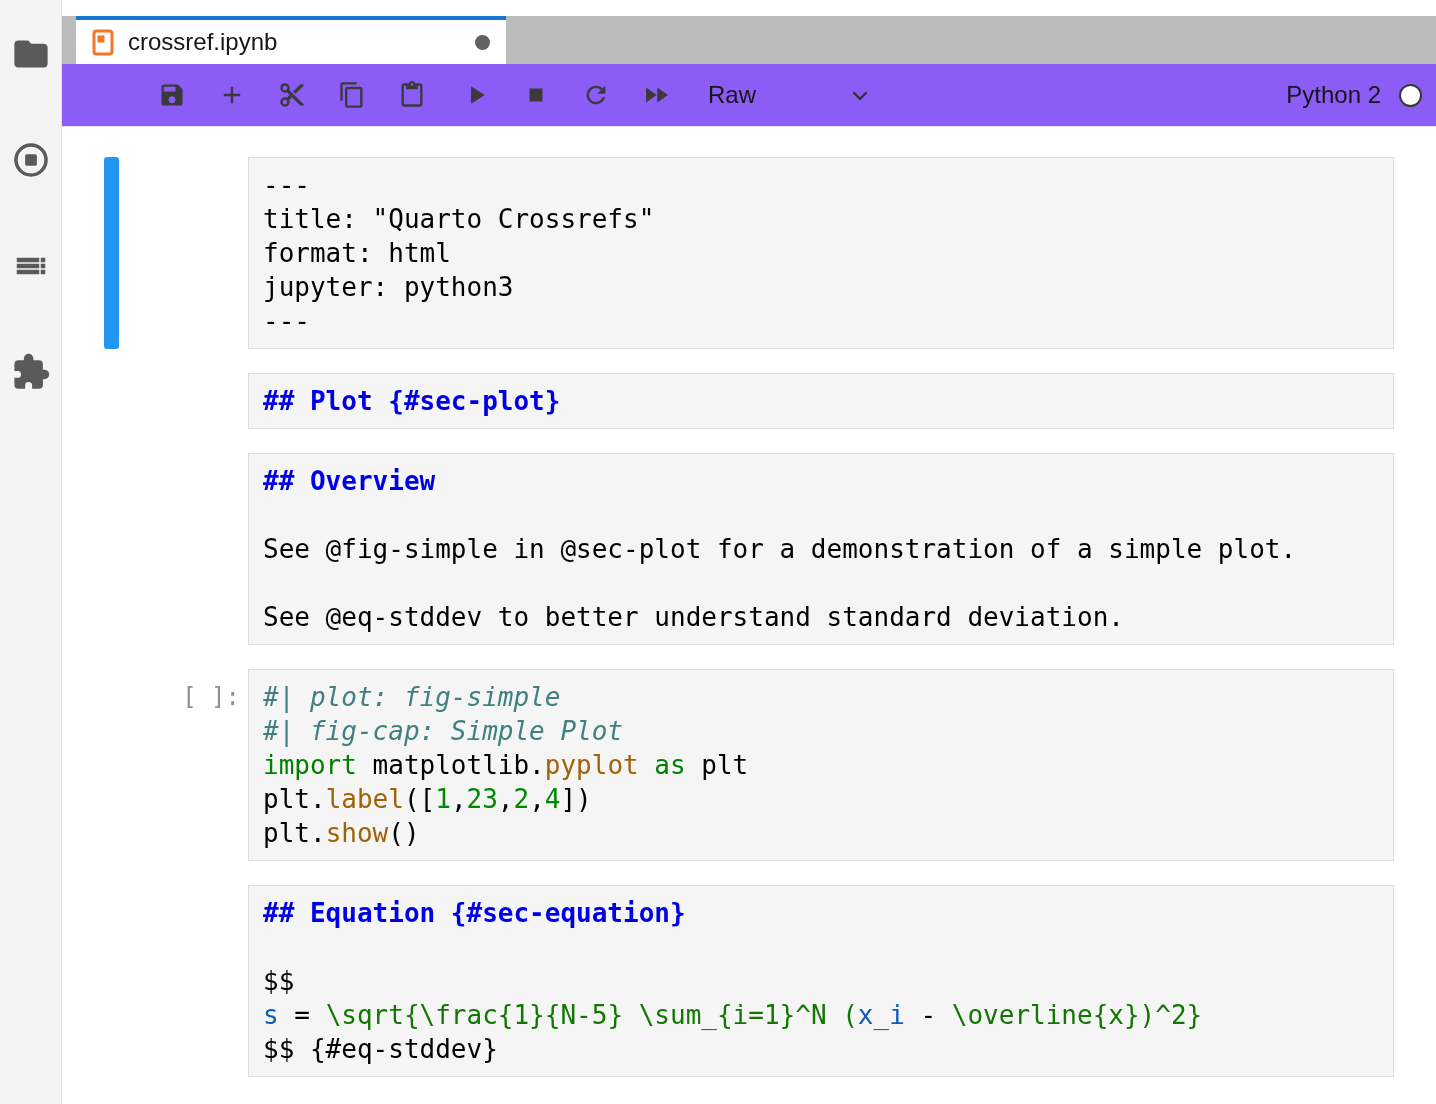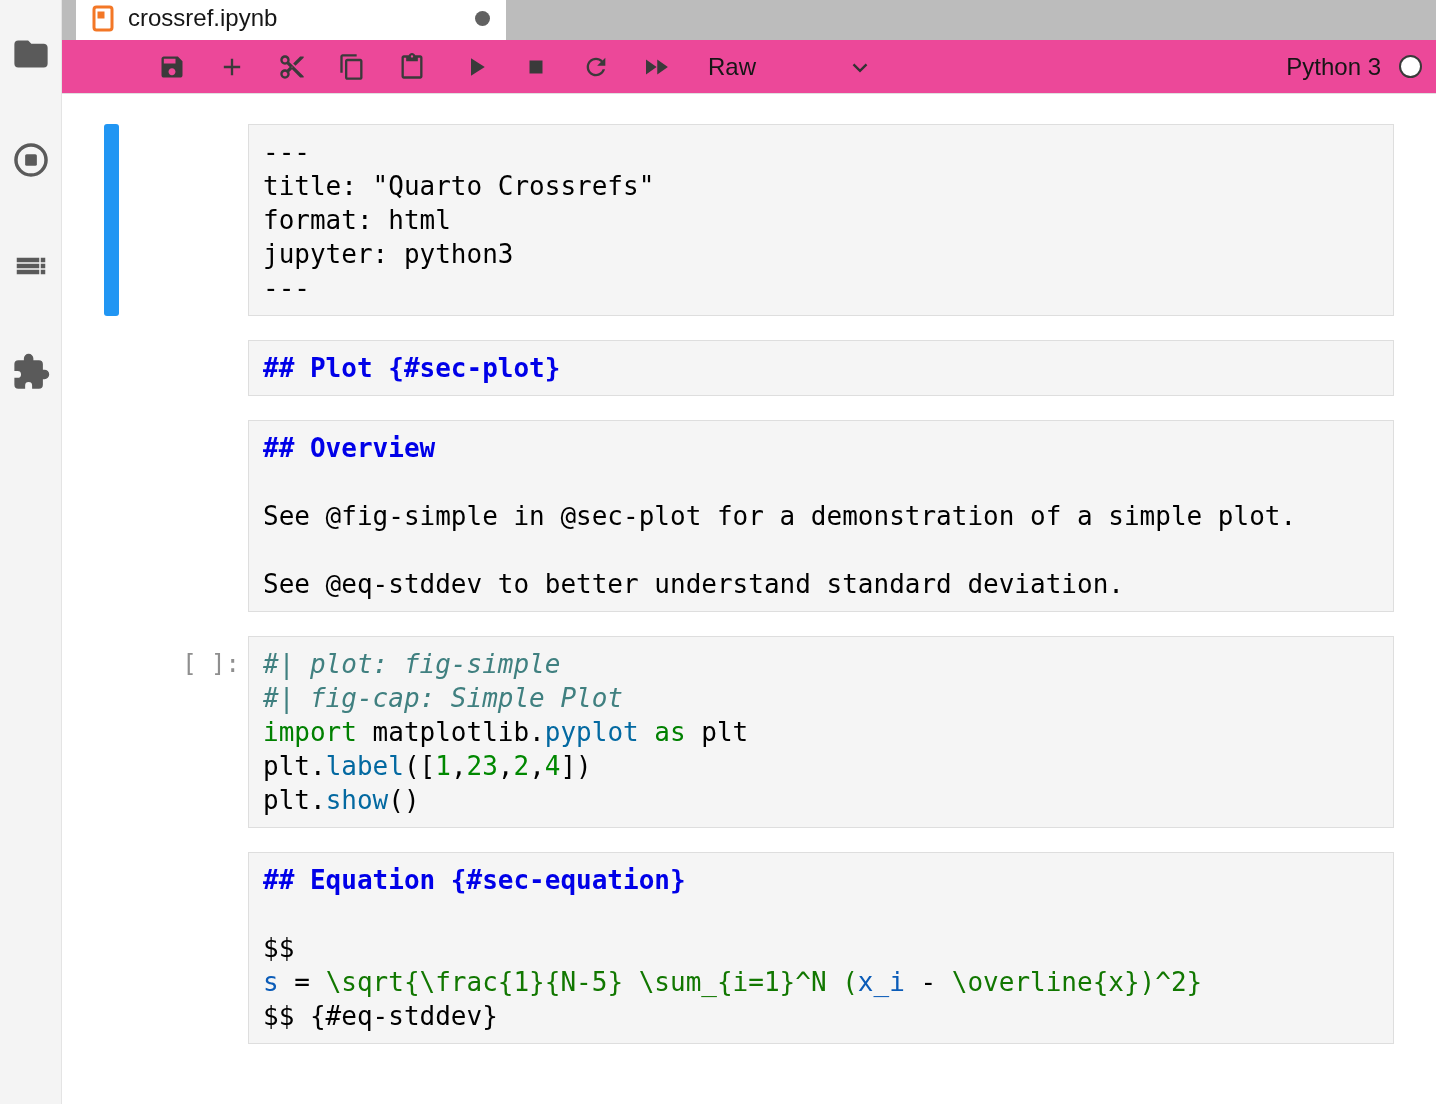--- a/index.html
+++ b/index.html
@@ -20,36 +20,36 @@
     width:44px; height:44px; margin-bottom:62px;
     display:flex; align-items:center; justify-content:center; cursor:pointer;
   }
   .ab-item svg { fill:#5a5a5a; stroke:#5a5a5a; }
 
   
   .main { flex:1; display:flex; flex-direction:column; min-width:0; }
 
   
   .tabbar {
-    height:40px; flex:none; background:#bcbcbc;
-    display:flex; align-items:flex-end; padding-left:14px;
+    height:48px; flex:none; background:#bcbcbc;
+    display:flex; align-items:flex-end; padding-left:14px;margin-top:16px;
   }
   .tab {
     width:430px; height:48px; background:#fff;
     border-top:4px solid #1976d2;
     display:flex; align-items:center; padding:0 16px;
   }
   .tab-title { font-size:24px; color:#161616; margin-left:14px; }
   .dirty-dot {
     width:15px; height:15px; border-radius:50%; background:#616161; margin-left:auto;
   }
 
   
   .toolbar {
-    height:54px; flex:none; background:#ec4899; border-bottom:1px solid #e0e0e0;
+    height:63px; flex:none; background:#8b5cf6; border-bottom:1px solid #e0e0e0;
     display:flex; align-items:center; padding:0 14px 0 80px;
   }
   .tb-btn {
     width:60px; height:44px; flex:none; border:none; background:none; padding:0;
     display:flex; align-items:center; justify-content:center; cursor:pointer;
   }
   .tb-btn svg { fill:#3a3a3a; }
   .group-gap { margin-left:4px; }
   .celltype {
     margin-left:22px; width:165px; height:44px; cursor:pointer;
@@ -80,21 +80,21 @@
     flex:1; margin-right:42px; background:#f5f5f5; border:1px solid #dedede;
     padding:10px 14px; cursor:text;
     font-family:"DejaVu Sans Mono", monospace; font-size:26px; line-height:34px;
   }
   .code-line { min-height:34px; white-space:pre; }
 
   .tok-plain   { color:#000000; }
   .tok-header  { color:#0000e8; font-weight:700; }
   .tok-comment { color:#408080; font-style:italic; }
   .tok-keyword { color:#008000; font-weight:400; }
-  .tok-prop    { color:#0369a1; }
+  .tok-prop    { color:#a16207; }
   .tok-var     { color:#0b5cb8; }
   .tok-num     { color:#008800; }
   .tok-math    { color:#117700; }
 </style>
 </head>
 <body>
 
 <div class="app">
 
   <aside class="activity-bar">
@@ -180,21 +180,21 @@
             <path d="M4 18l8.5-6L4 6v12zm9-12v12l8.5-6L13 6z"></path>
           </svg>
       </button>
       <div class="celltype">
         <span>Raw</span>
         <svg width="26" height="26" viewBox="0 0 24 24">
             <path d="M6 9.5l6 6 6-6" fill="none" stroke="#333" stroke-width="2.2"></path>
           </svg>
       </div>
       <div class="toolbar-right">
-        <span class="kernel-name">Python 3</span>
+        <span class="kernel-name">Python 2</span>
         <span class="kernel-status"></span>
       </div>
     </div>
 
     <div class="notebook">
 
       <div class="cell-row">
         <div class="gutter">
           <div class="collapser selected"></div>
           <div class="prompt"></div>

